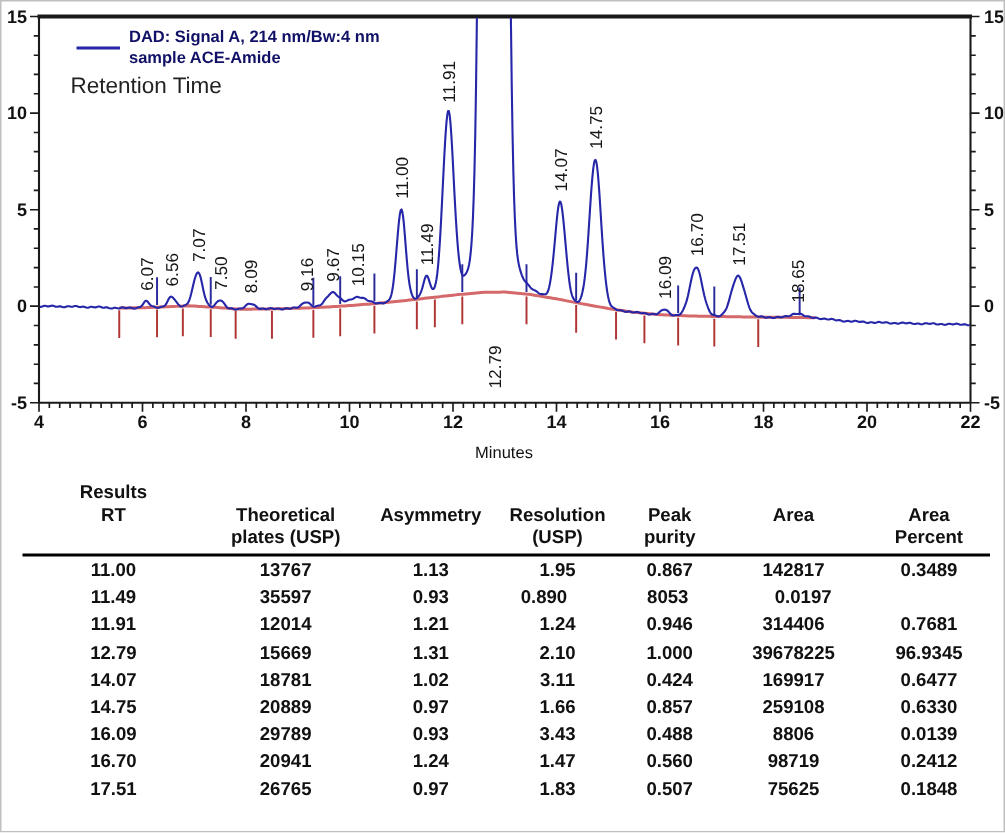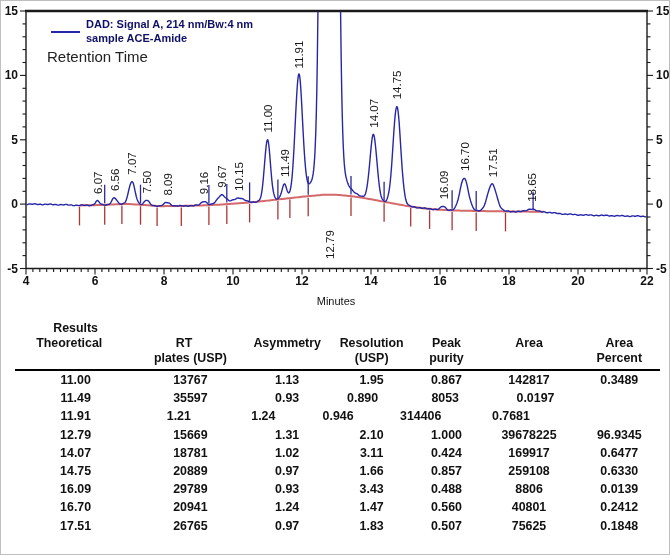--- a/index.html
+++ b/index.html
@@ -278,22 +278,22 @@
         <div class="hrow">
           <div class="hcell c0">Results</div>
           <div class="hcell c1">&nbsp;</div>
           <div class="hcell c2">&nbsp;</div>
           <div class="hcell c3">&nbsp;</div>
           <div class="hcell c4">&nbsp;</div>
           <div class="hcell c5">&nbsp;</div>
           <div class="hcell c6">&nbsp;</div>
         </div>
         <div class="hrow">
+          <div class="hcell c0">RT</div>
           <div class="hcell c1">Theoretical</div>
-          <div class="hcell c0">RT</div>
           <div class="hcell c2">Asymmetry</div>
           <div class="hcell c3">Resolution</div>
           <div class="hcell c4">Peak</div>
           <div class="hcell c5">Area</div>
           <div class="hcell c6">Area</div>
         </div>
         <div class="hrow">
           <div class="hcell c0">&nbsp;</div>
           <div class="hcell c1">plates (USP)</div>
           <div class="hcell c2">&nbsp;</div>
@@ -316,20 +316,21 @@
         <div class="drow">
           <div class="dcell c0">11.49</div>
           <div class="dcell c1">35597</div>
           <div class="dcell c2">0.93</div>
           <div class="dcell c4">0.890</div>
           <div class="dcell c5">8053</div>
           <div class="dcell c6">0.0197</div>
         </div>
         <div class="drow">
           <div class="dcell c0">11.91</div>
+          <div class="dcell c1">12014</div>
           <div class="dcell c2">1.21</div>
           <div class="dcell c3">1.24</div>
           <div class="dcell c4">0.946</div>
           <div class="dcell c5">314406</div>
           <div class="dcell c6">0.7681</div>
         </div>
         <div class="drow">
           <div class="dcell c0">12.79</div>
           <div class="dcell c1">15669</div>
           <div class="dcell c2">1.31</div>
@@ -364,21 +365,21 @@
           <div class="dcell c4">0.488</div>
           <div class="dcell c5">8806</div>
           <div class="dcell c6">0.0139</div>
         </div>
         <div class="drow">
           <div class="dcell c0">16.70</div>
           <div class="dcell c1">20941</div>
           <div class="dcell c2">1.24</div>
           <div class="dcell c3">1.47</div>
           <div class="dcell c4">0.560</div>
-          <div class="dcell c5">40801</div>
+          <div class="dcell c5">98719</div>
           <div class="dcell c6">0.2412</div>
         </div>
         <div class="drow">
           <div class="dcell c0">17.51</div>
           <div class="dcell c1">26765</div>
           <div class="dcell c2">0.97</div>
           <div class="dcell c3">1.83</div>
           <div class="dcell c4">0.507</div>
           <div class="dcell c5">75625</div>
           <div class="dcell c6">0.1848</div>

